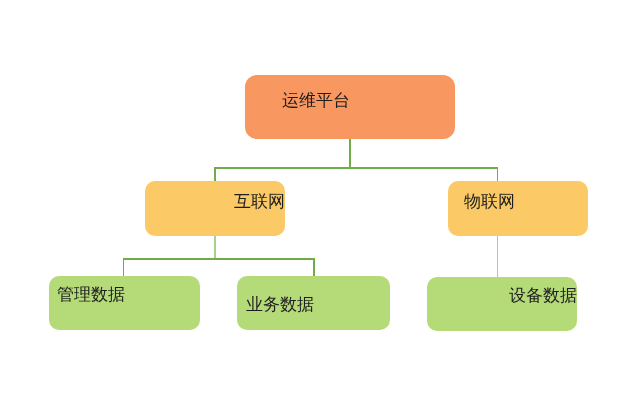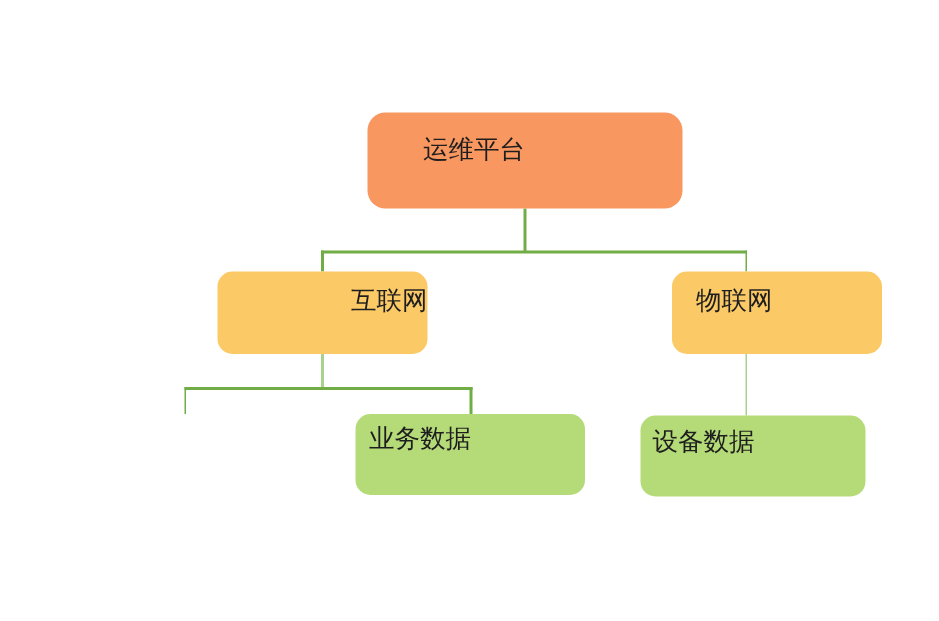--- a/index.html
+++ b/index.html
@@ -47,27 +47,28 @@
   .node-mgmt {
     left: 49px; top: 276px; width: 151px; height: 54px;
     background: var(--level3-fill, #b5db79);
     border-radius: 10px;
     padding: 8px 0 0 8px;
   }
   .node-biz {
     left: 237px; top: 276px; width: 153px; height: 54px;
     background: var(--level3-fill, #b5db79);
     border-radius: 10px;
-    padding: 7px 0 0 9px;
+    padding: 18px 0 0 9px;
   }
   .node-device {
     left: 427px; top: 277px; width: 150px; height: 54px;
     background: var(--level3-fill, #b5db79);
     border-radius: 10px;
     padding: 8px 0 0 8px;
+    text-align: right;
   }
 
   .line { position: absolute; }
   .line.v { width: 1.5px; }
   .line.h { height: 1.5px; }
   .line.dark { background: var(--connector-dark, #70ad47); }
   .line.light { background: var(--connector-light, #a9d18e); }
 
   
   .l-root-trunk   { left: 349px; top: 139px; height: 29px; }
@@ -106,20 +107,23 @@
   </div>
 
   <div class="node node-internet">
     <span class="label">互联网</span>
   </div>
 
   <div class="node node-iot">
     <span class="label">物联网</span>
   </div>
 
+  <div class="node node-mgmt">
+    <span class="label">管理数据</span>
+  </div>
 
   <div class="node node-biz">
     <span class="label">业务数据</span>
   </div>
 
   <div class="node node-device">
     <span class="label">设备数据</span>
   </div>
 
 </div>

